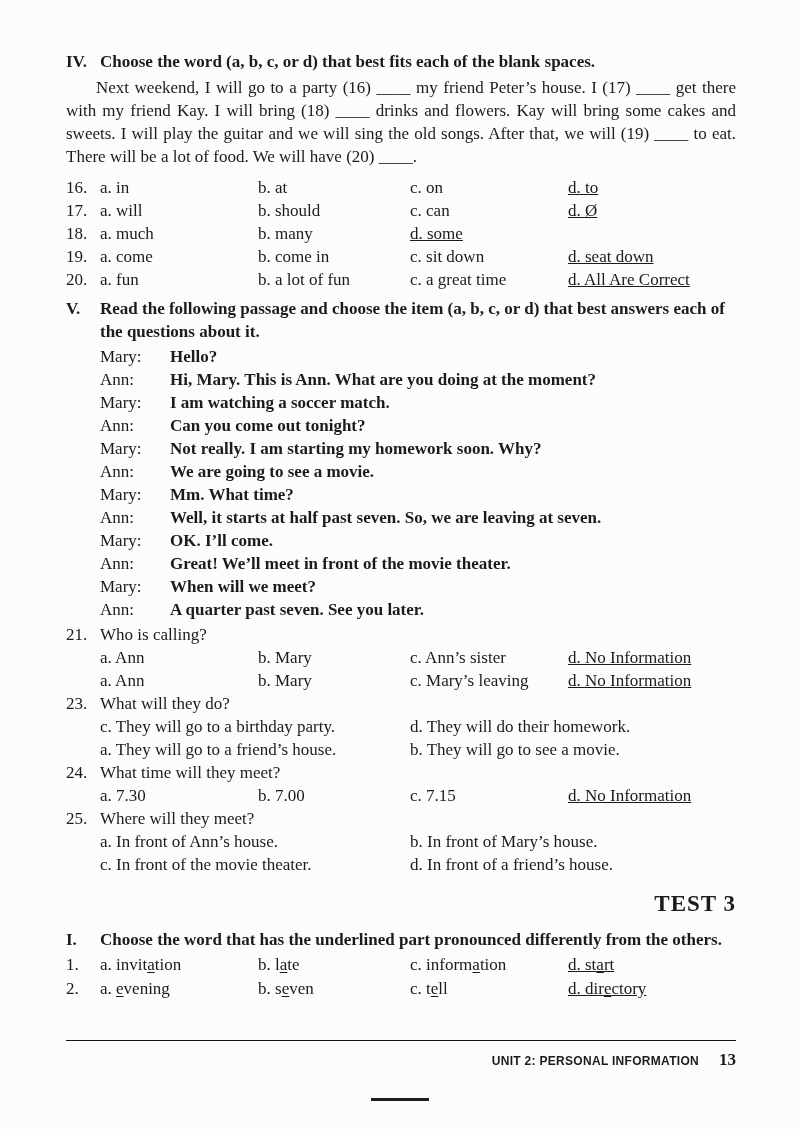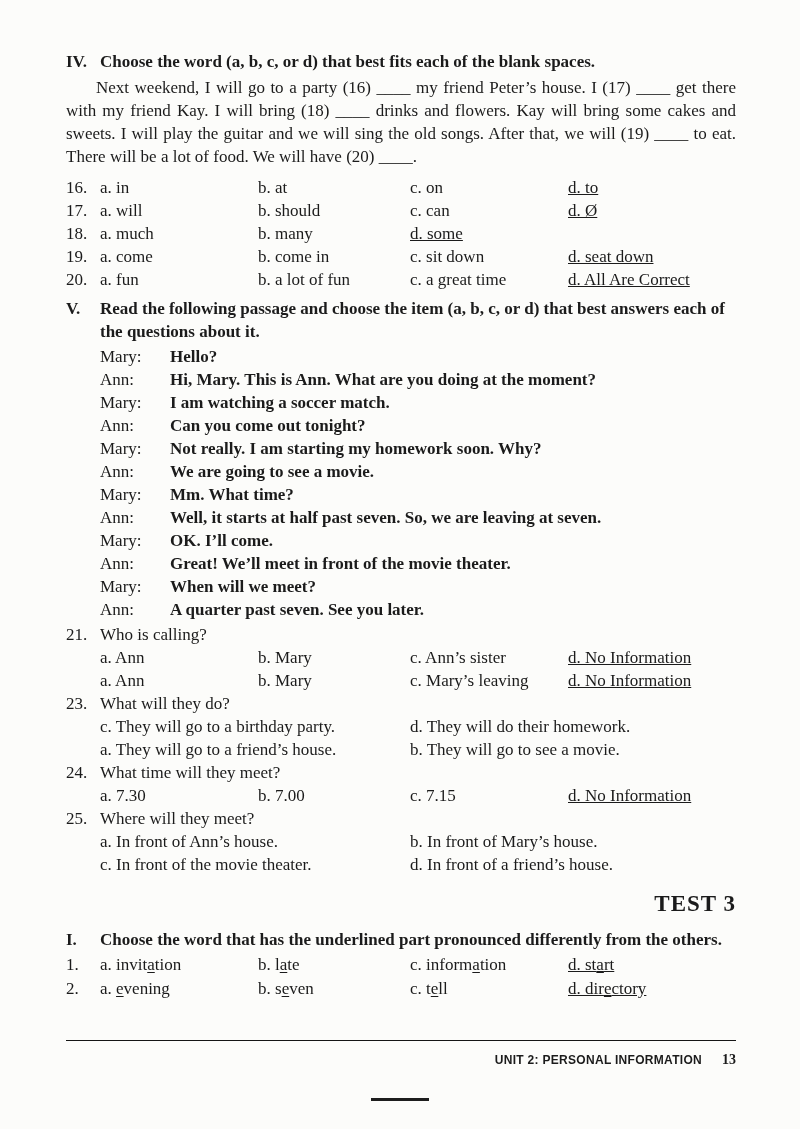--- a/index.html
+++ b/index.html
@@ -41,21 +41,21 @@
 
   .test-title { text-align: right; font-weight: bold; font-size: 23px; line-height: 30px; margin: 13px 0 9px 0; letter-spacing: 1px; }
 
   .p-rows { line-height: 24px; }
   .u { text-decoration: underline; text-underline-offset: 2px; }
 
   .footer-wrap { position: absolute; left: 66px; right: 64px; top: 1040px; }
   .footer-rule { border-top: 1.5px solid #151515; }
   .footer { display: flex; justify-content: flex-end; align-items: baseline; gap: 20px; padding-top: 7px; }
   .footer-unit { font-family: "Liberation Sans", "DejaVu Sans", sans-serif; font-weight: bold; font-size: 12px; letter-spacing: 0.3px; }
-  .footer-page { font-weight: bold; font-size: 14px; }
+  .footer-page { font-weight: bold; font-size: 17px; }
   .scan-mark { position: absolute; left: 371px; top: 1098px; width: 58px; height: 2.5px; background: #1d1d1d; }
 </style>
 </head>
 <body>
 
 <div class="page">
 
   <div class="sec-header">
     <span class="sec-label">IV.</span>
     <span class="sec-title">Choose the word (a, b, c, or d) that best fits each of the blank spaces.</span>

